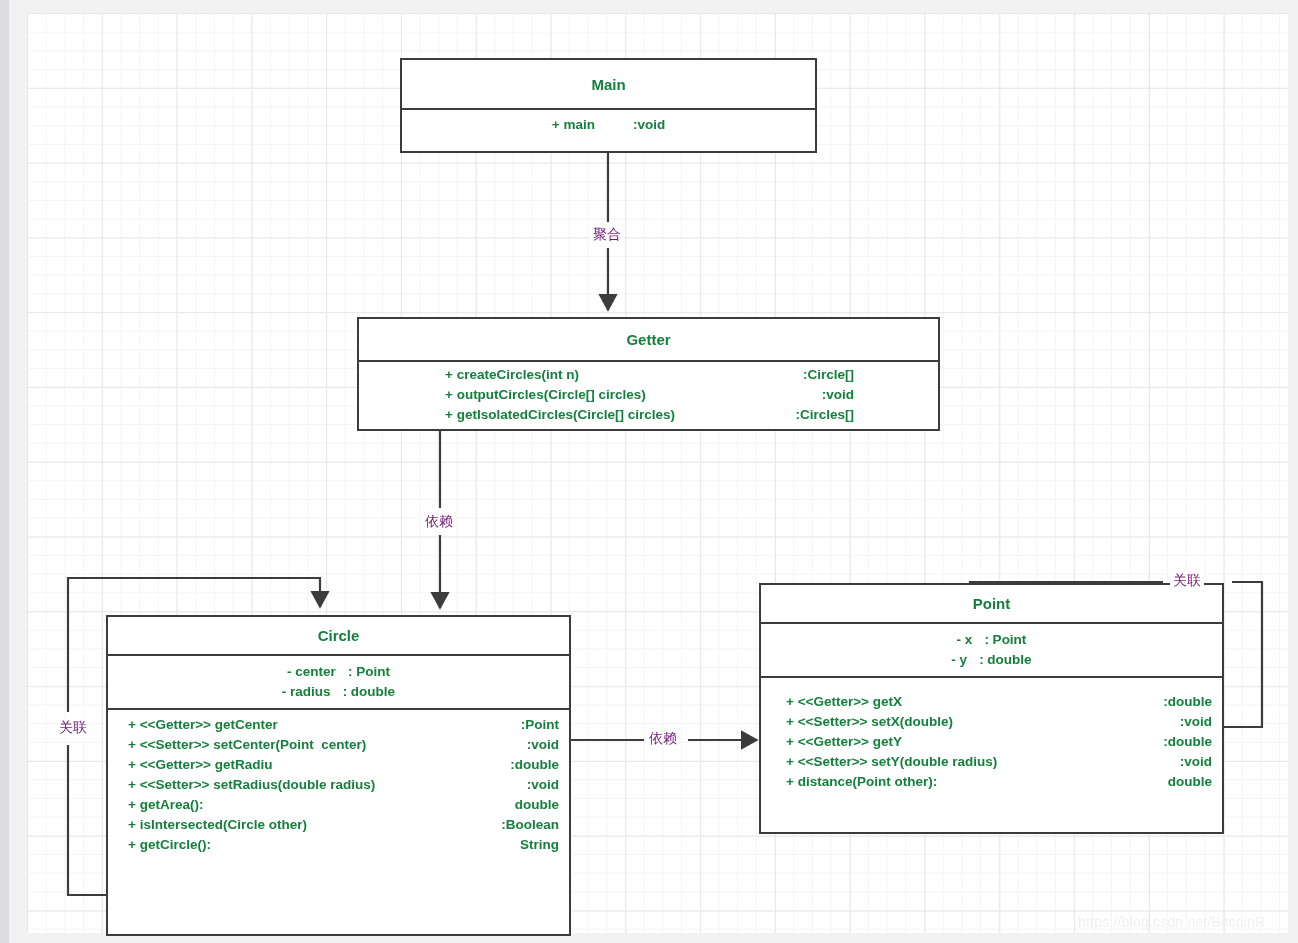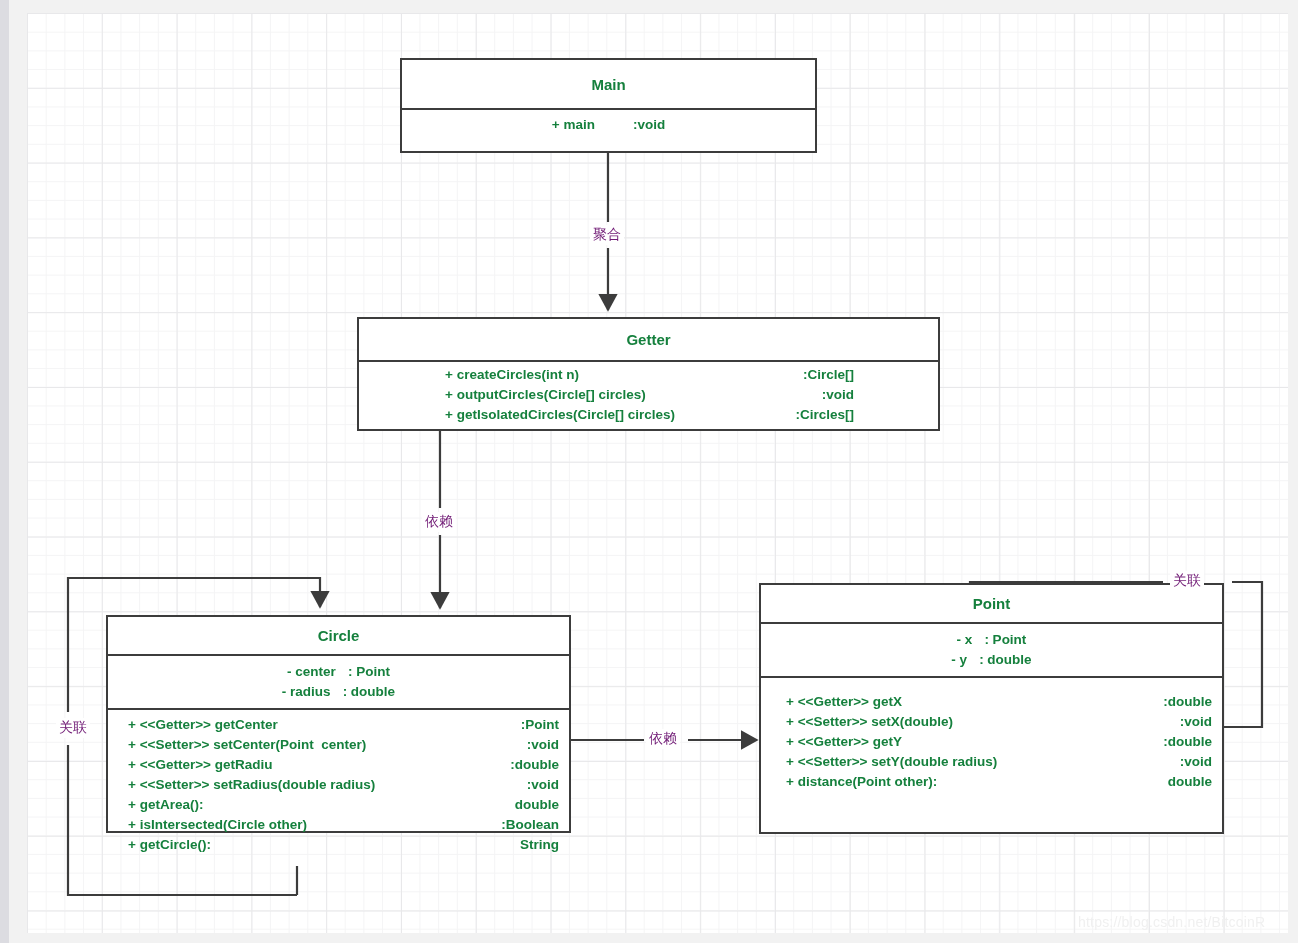--- a/index.html
+++ b/index.html
@@ -94,21 +94,21 @@
   
   #class-main     { left: 400px; top: 58px;  width: 417px; height: 95px; }
   #class-main .uml-title       { height: 48px; }
   #class-main .uml-compartment { height: 57px; display:flex; align-items:flex-start; justify-content:center; }
 
   #class-circles  { left: 357px; top: 317px; width: 583px; height: 114px; }
   #class-circles .uml-title       { height: 41px; }
   #class-circles .uml-compartment { height: 69px; padding-top: 3px; }
   #class-circles .member { padding-left: 78px; padding-right: 76px; gap: 28px; }
 
-  #class-circle   { left: 106px; top: 615px; width: 465px; height: 218px; }
+  #class-circle   { left: 106px; top: 615px; width: 465px; height: 321px; }
   #class-circle .uml-title       { height: 37px; }
   #class-circle .ops { padding-left: 20px; padding-right: 10px; }
 
   #class-point    { left: 759px; top: 583px; width: 465px; height: 251px; }
   #class-point .uml-title       { height: 37px; }
   #class-point .ops { padding-left: 25px; padding-right: 10px; }
 
   .attr-block { height: 54px; display:flex; flex-direction:column; justify-content:center; }
 
   

